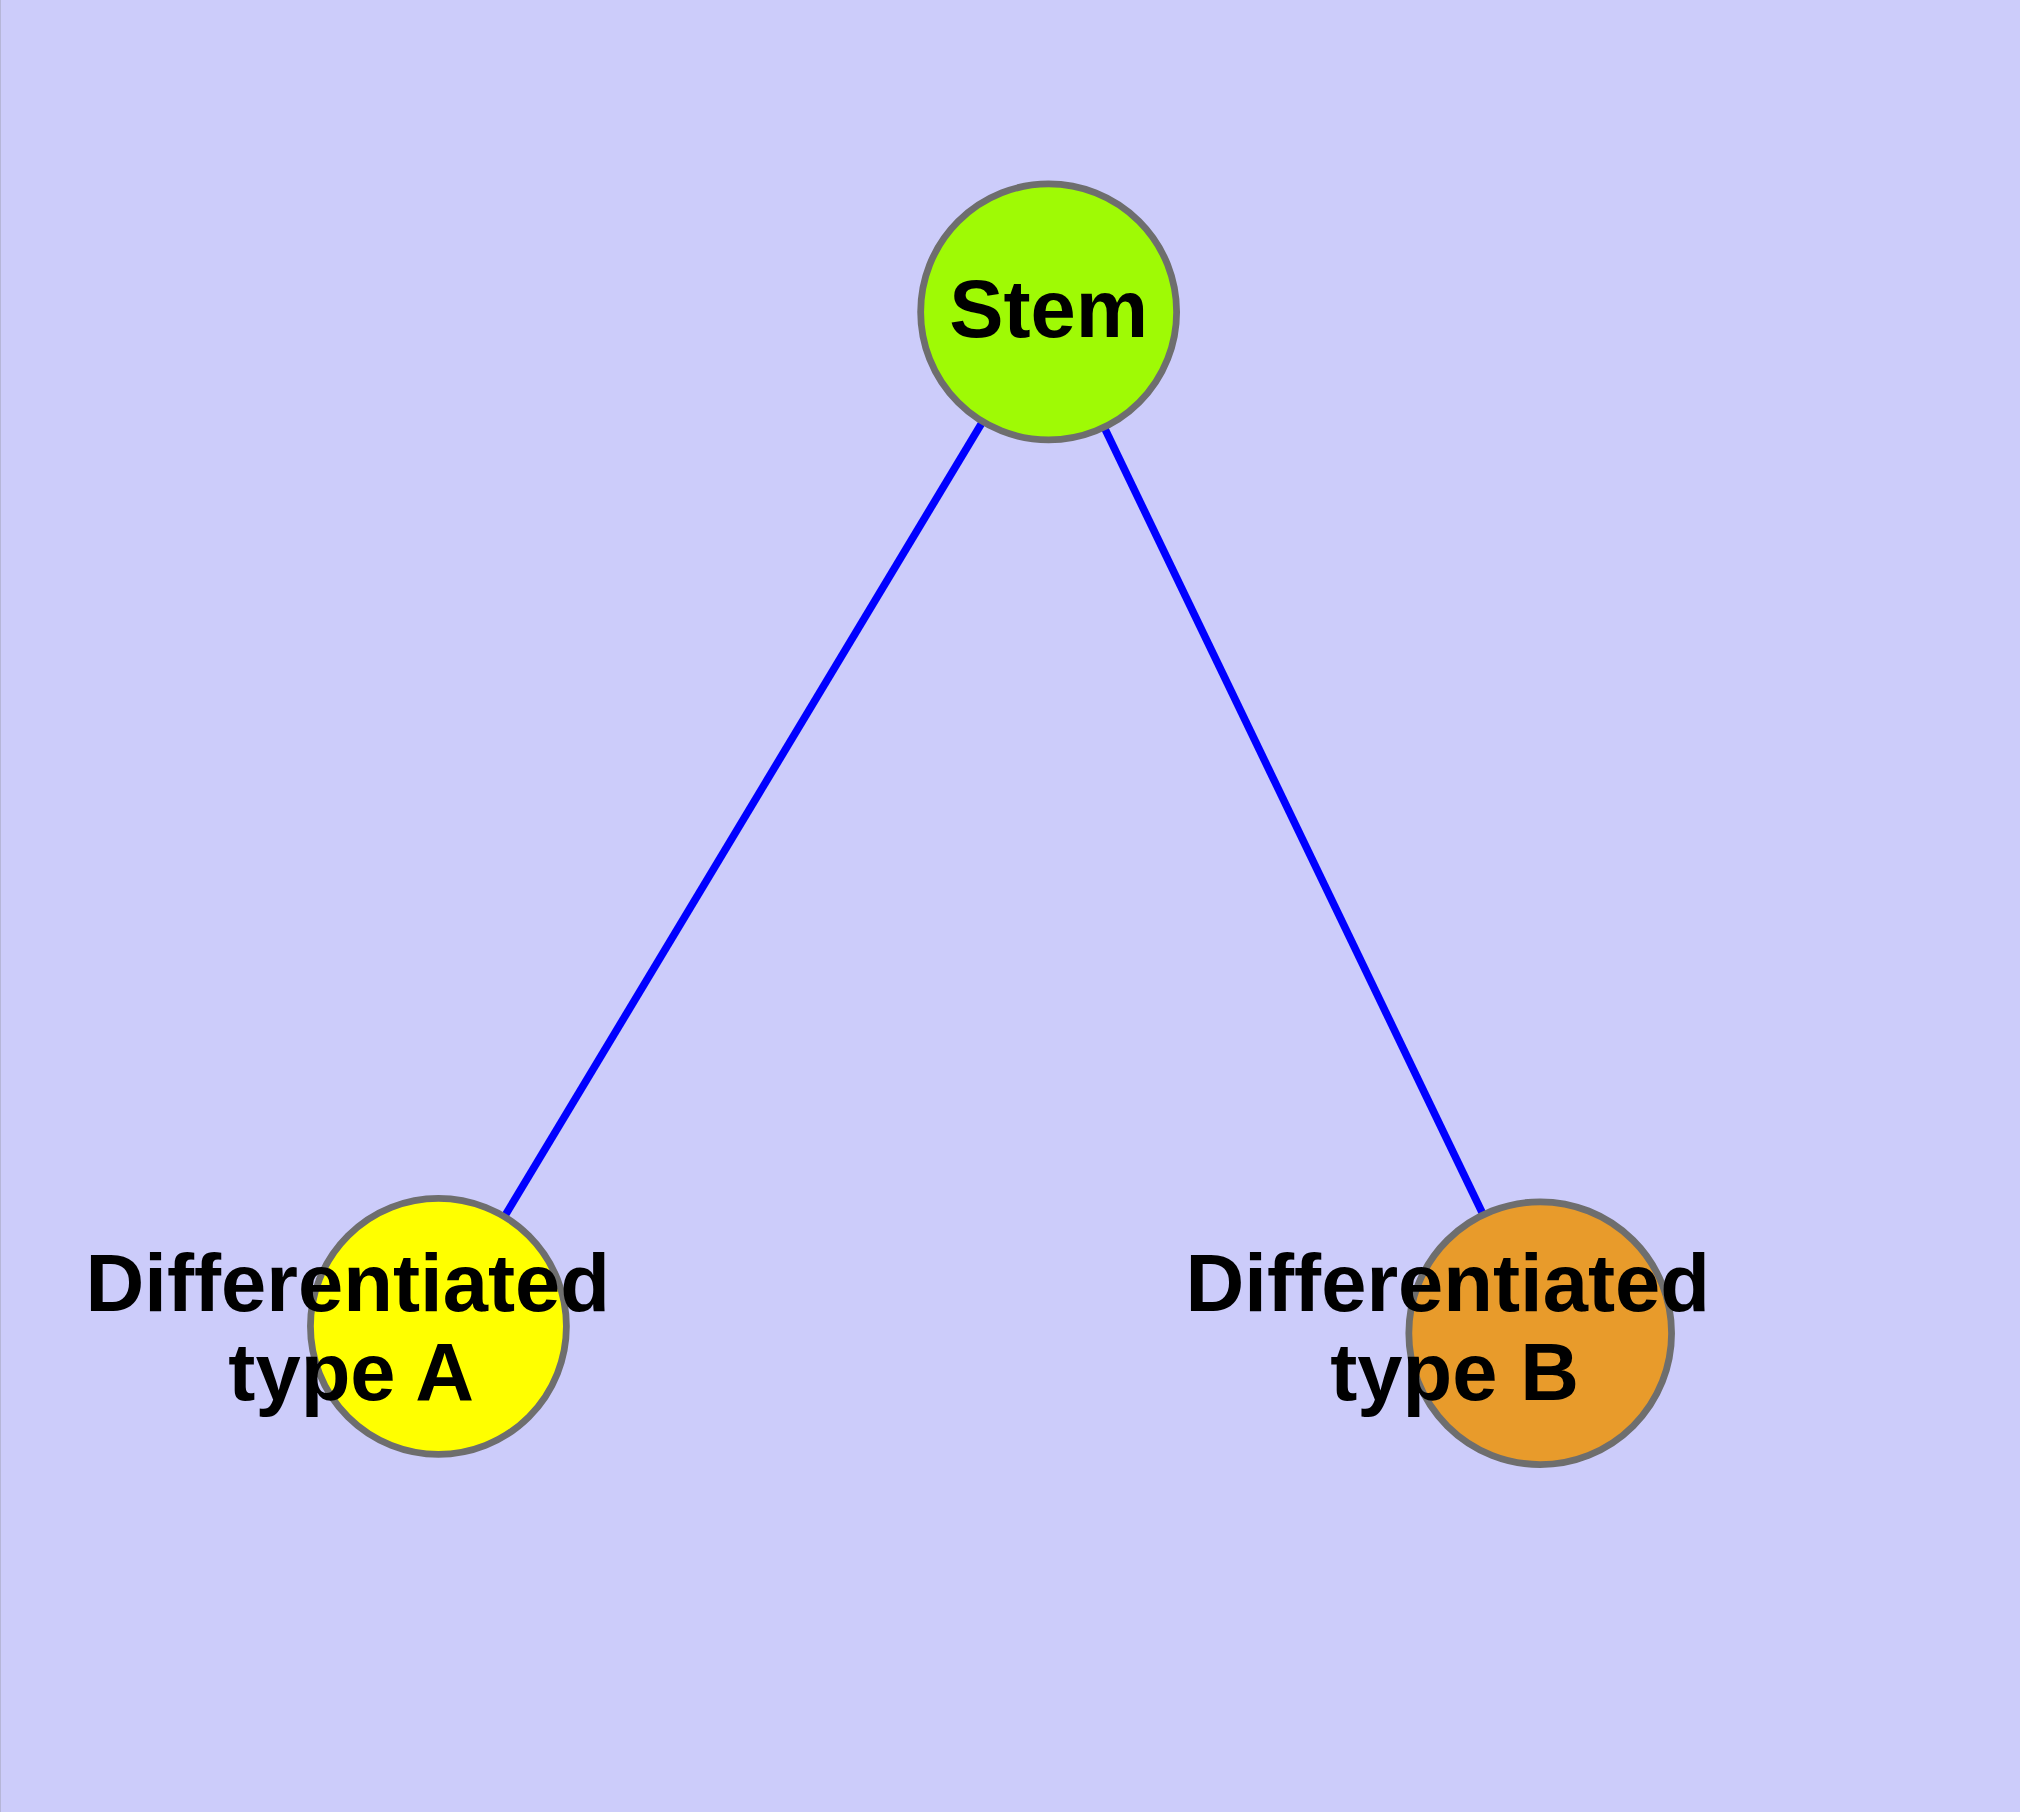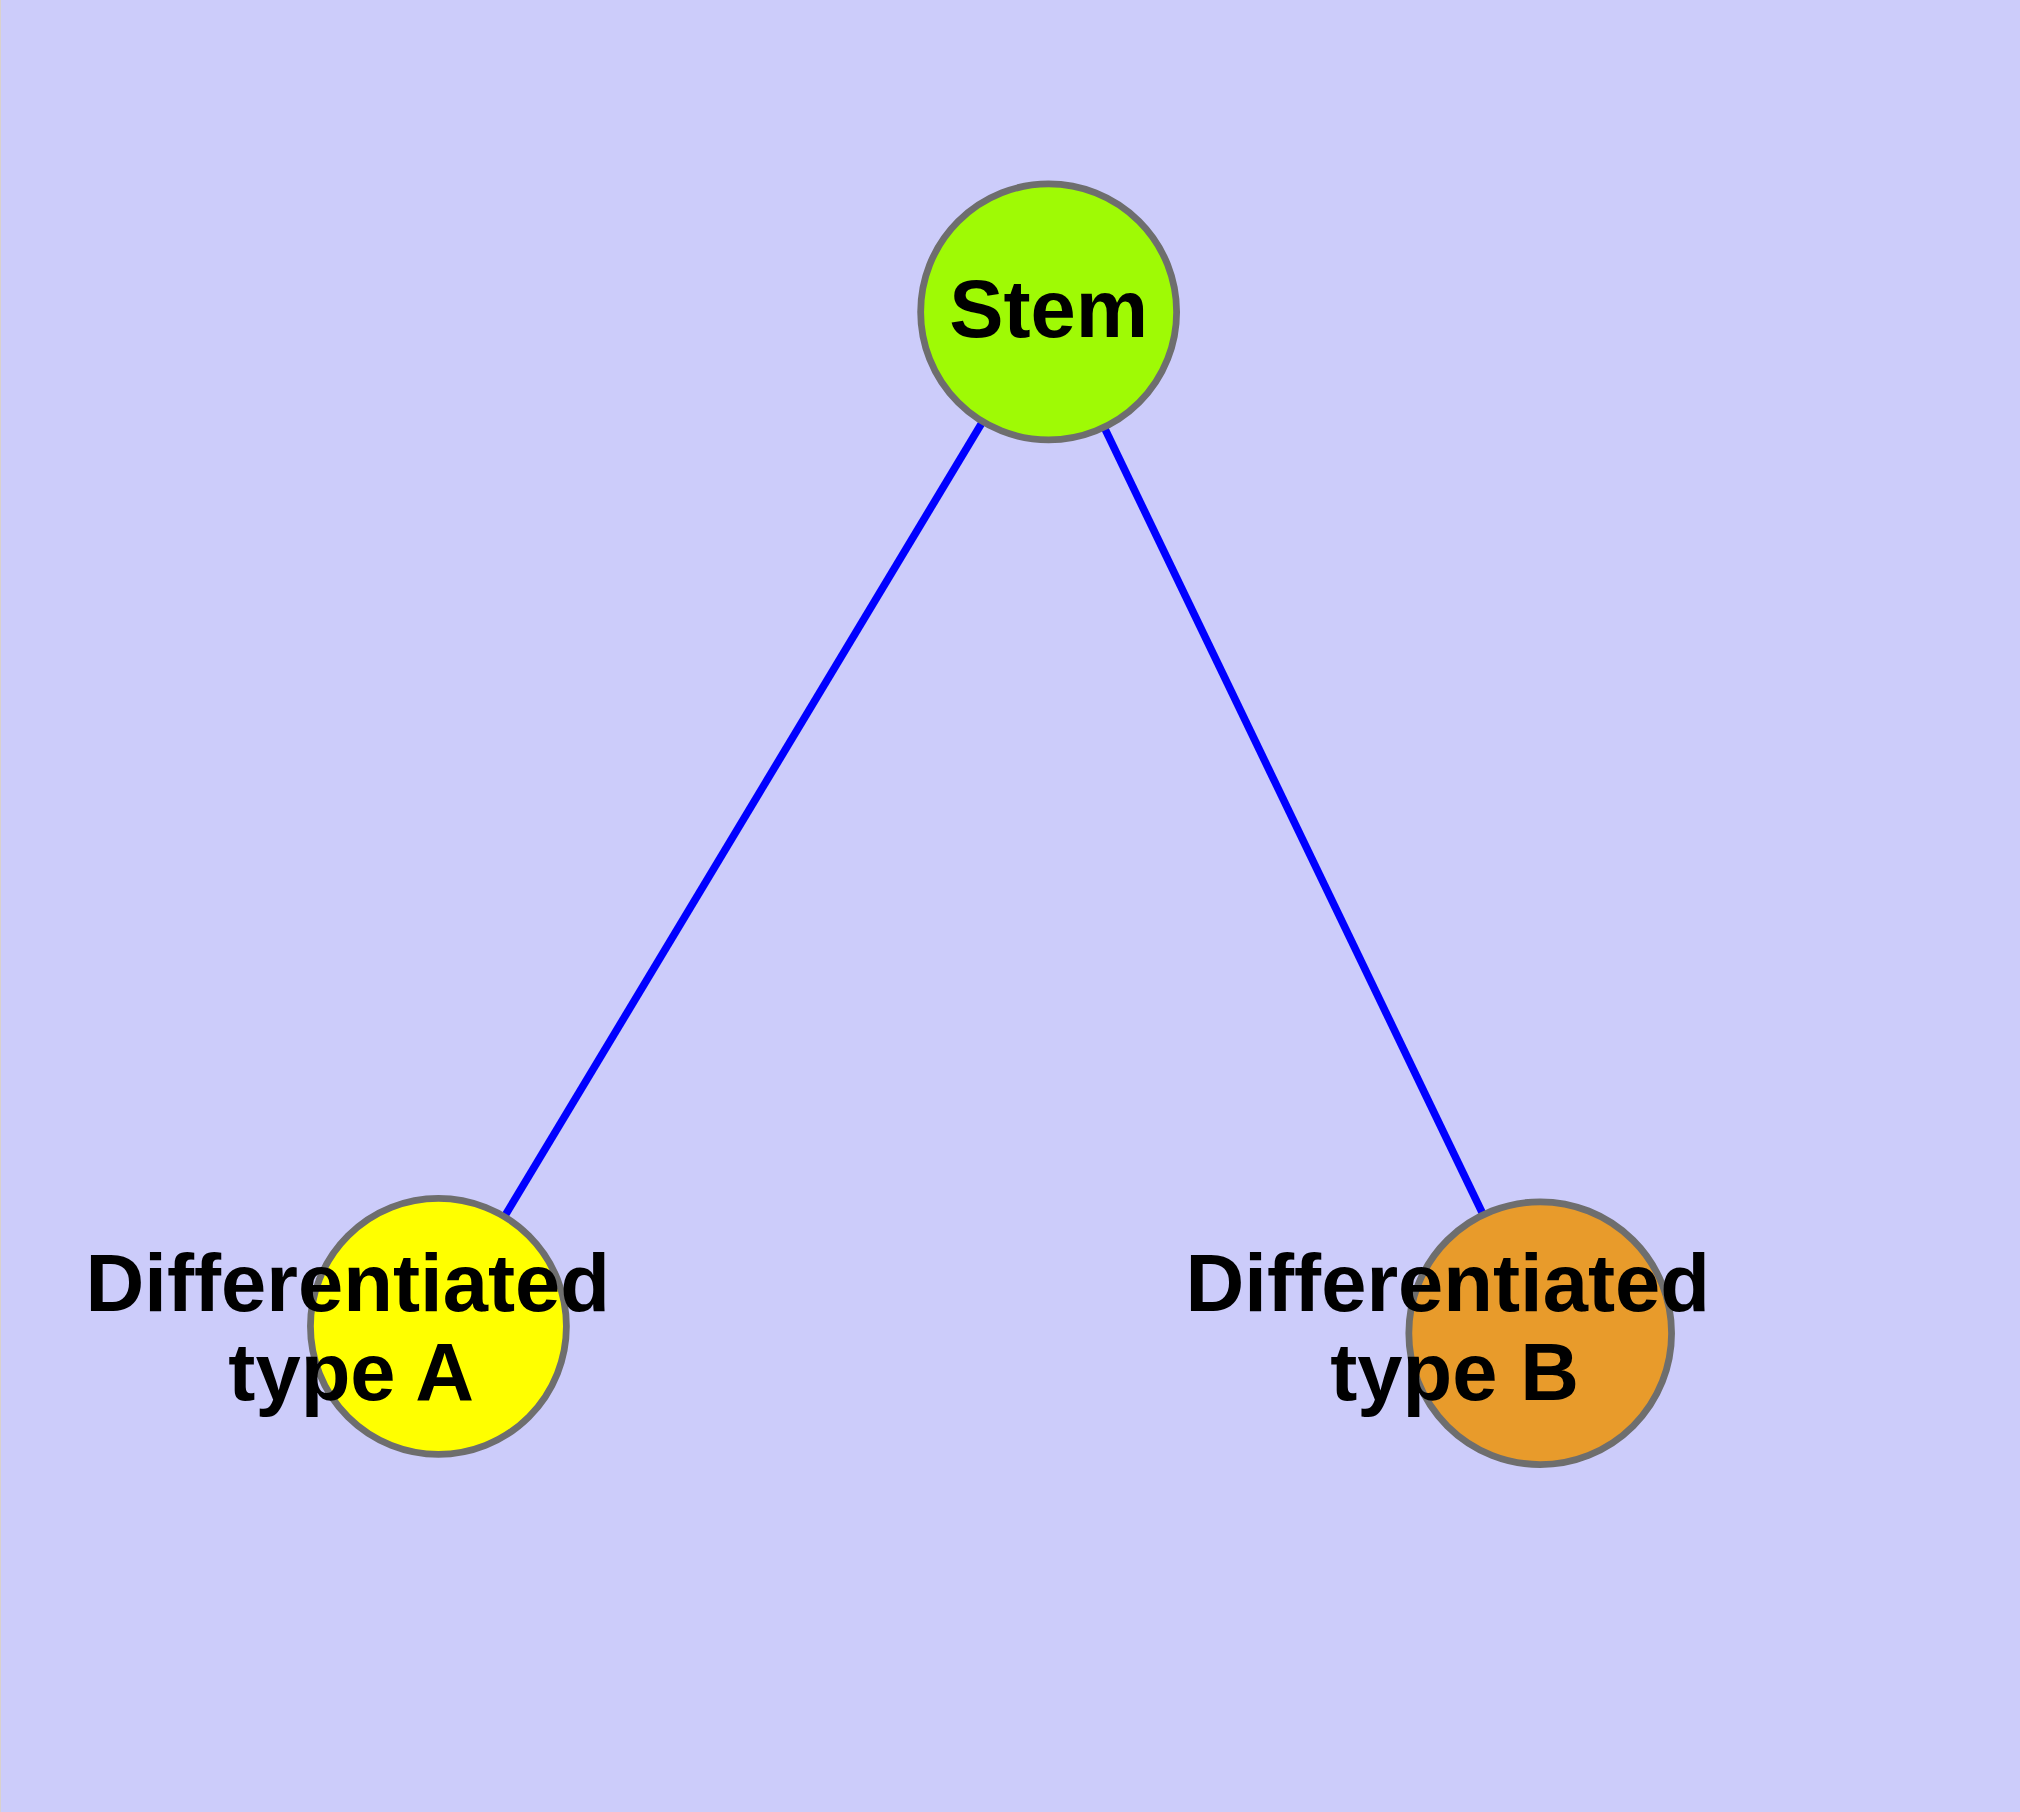--- a/index.html
+++ b/index.html
@@ -8,21 +8,21 @@
     padding: 0;
     background: #ccccfa;
   }
   body {
     font-family: "Liberation Sans", sans-serif;
   }
   #canvas {
     position: relative;
     width: 1932px;
     height: 1812px;
-    background: #fde047;
+    background: #737373;
     overflow: hidden;
     padding-left: 43px;
   }
   #graph-svg {
     position: absolute;
     left: 0;
     top: 0;
     width: 2021px;
     height: 1812px;
     display: block;

